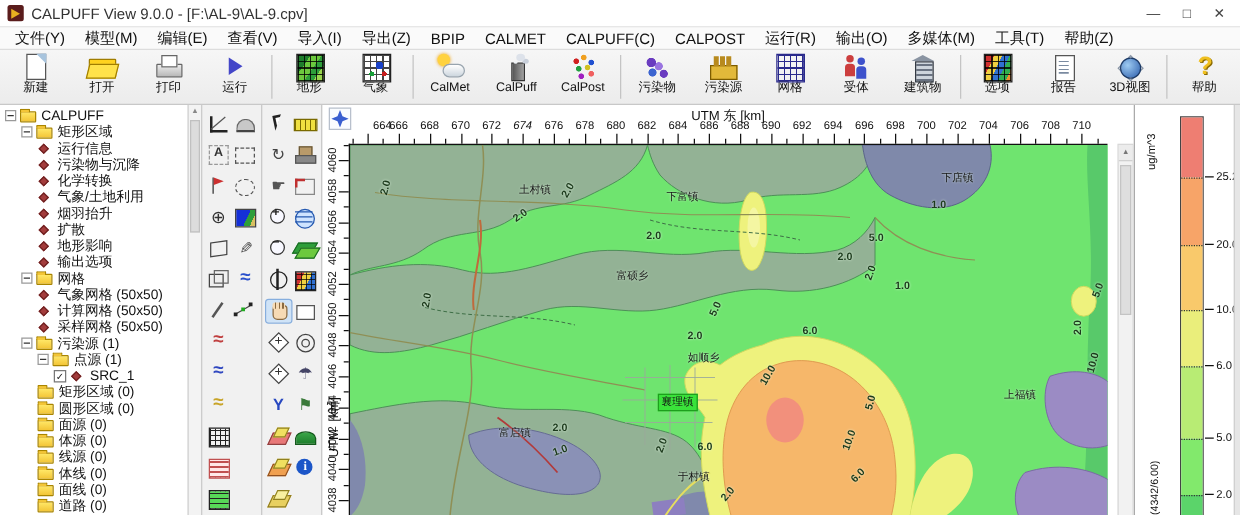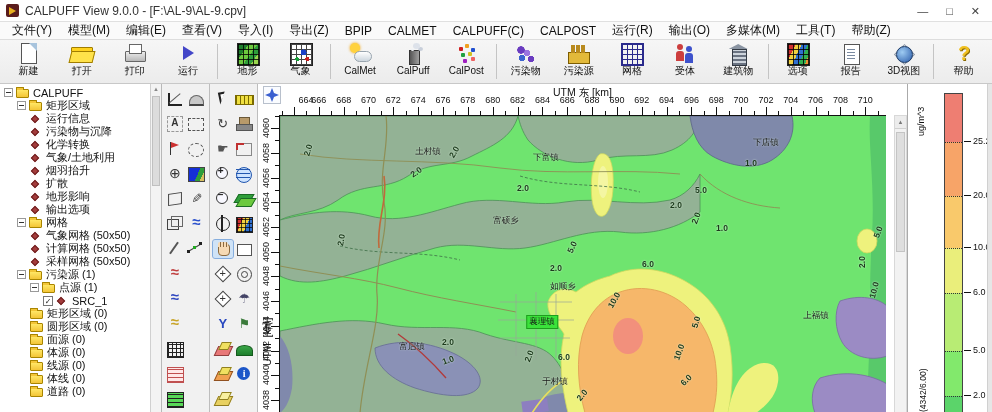--- a/index.html
+++ b/index.html
@@ -509,20 +509,26 @@
             <span class="tlabel">线源 (0)</span>
           </div>
 
           <div class="trow d2 folder">
             <span class="ind"></span>
 
             <span class="ticon"></span>
             <span class="tlabel">体线 (0)</span>
           </div>
 
+          <div class="trow d2 folder">
+            <span class="ind"></span>
+
+            <span class="ticon"></span>
+            <span class="tlabel">面线 (0)</span>
+          </div>
 
           <div class="trow d2 folder">
             <span class="ind"></span>
 
             <span class="ticon"></span>
             <span class="tlabel">道路 (0)</span>
           </div>
         </div>
       <div class="tree-scroll">
         <span class="sb-up">▲</span>
@@ -652,21 +658,21 @@
           <div class="xlab" style="left: 24px; margin-left: 12px;">664</div>
           <div class="xtick" style="left: 36px; top: 23px; width: 1px; height: 8px;"></div>
           <div class="xlab" style="left: 48.84px;">666</div>
           <div class="xtick" style="left: 60.84px; top: 23px; width: 1px; height: 8px;"></div>
           <div class="xlab" style="left: 73.68px;">668</div>
           <div class="xtick" style="left: 85.68px; top: 23px; width: 1px; height: 8px;"></div>
           <div class="xlab" style="left: 98.52px;">670</div>
           <div class="xtick" style="left: 110.52px; top: 23px; width: 1px; height: 8px;"></div>
           <div class="xlab" style="left: 123.36px;">672</div>
           <div class="xtick" style="left: 135.36px; top: 23px; width: 1px; height: 8px;"></div>
-          <div class="xlab" style="left: 148.2px;">674</div>
+          <div class="xlab" style="left: 148.2px; font-style: italic;">674</div>
           <div class="xtick" style="left: 160.2px; top: 23px; width: 1px; height: 8px;"></div>
           <div class="xlab" style="left: 173.04px;">676</div>
           <div class="xtick" style="left: 185.04px; top: 23px; width: 1px; height: 8px;"></div>
           <div class="xlab" style="left: 197.88px;">678</div>
           <div class="xtick" style="left: 209.88px; top: 23px; width: 1px; height: 8px;"></div>
           <div class="xlab" style="left: 222.72px;">680</div>
           <div class="xtick" style="left: 234.72px; top: 23px; width: 1px; height: 8px;"></div>
           <div class="xlab" style="left: 247.56px;">682</div>
           <div class="xtick" style="left: 259.56px; top: 23px; width: 1px; height: 8px;"></div>
           <div class="xlab" style="left: 272.4px;">684</div>

